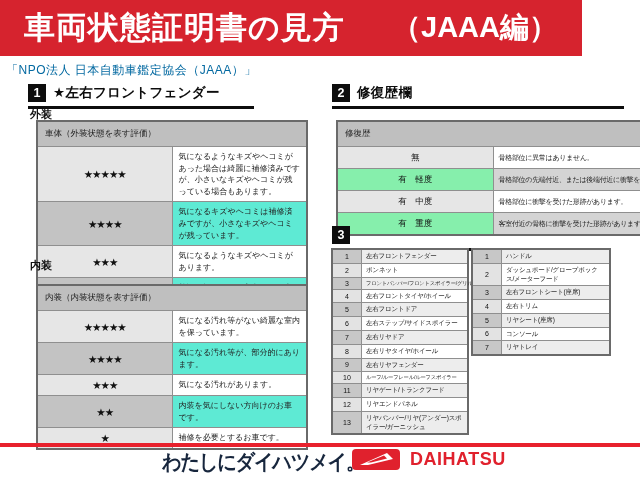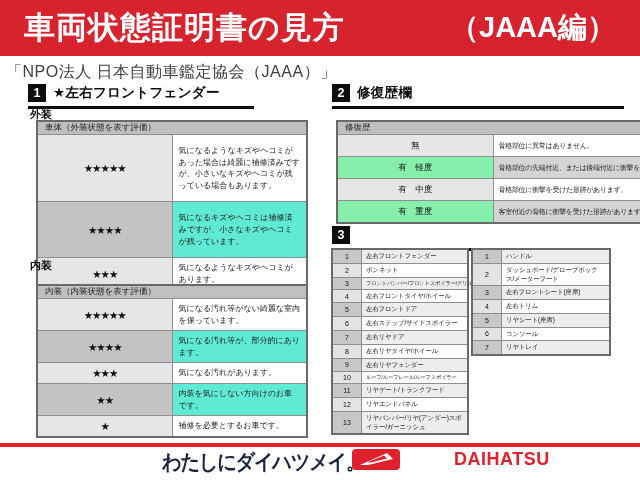--- a/index.html
+++ b/index.html
@@ -1,55 +1,55 @@
 <!DOCTYPE html>
 <html><head>
 <meta charset="utf-8">
 <style>
   html,body{margin:0;padding:0;}
   body{font-family:"Liberation Sans","DejaVu Sans",sans-serif;background:#fff;}
   .page{position:relative;width:640px;height:480px;background:#fff;overflow:hidden;}
 
   
-  .titlebar{position:absolute;left:0;top:0;width:640px;height:56px;background:#d6232e;
+  .titlebar{position:absolute;left:0;top:0;width:582px;height:56px;background:#d6232e;
     display:flex;align-items:center;justify-content:space-between;padding:0 24px;box-sizing:border-box;}
   .titlebar .t1{color:#fff;font-size:31px;font-weight:bold;letter-spacing:1px;}
   .titlebar .t2{color:#fff;font-size:29px;font-weight:bold;letter-spacing:0px;}
 
-  .subtitle{position:absolute;left:6px;top:62px;font-size:16px;color:#404040;letter-spacing:.5px;}
+  .subtitle{position:absolute;left:6px;top:62px;font-size:12px;color:#0369a1;letter-spacing:.5px;}
 
   
   .sec-head{position:absolute;display:flex;align-items:center;gap:7px;
     border-bottom:3px solid #0d0d0d;padding-bottom:4px;}
   .sec-num{display:inline-flex;align-items:center;justify-content:center;width:18px;height:18px;
     background:#0d0d0d;color:#fff;font-size:12.5px;font-weight:bold;flex:0 0 auto;}
   .sec-title{font-size:13.5px;font-weight:bold;color:#0d0d0d;letter-spacing:.3px;white-space:nowrap;}
   .sec1{left:28px;top:84px;width:226px;}
   .sec2{left:332px;top:84px;width:292px;}
   .sec3{left:332px;top:226px;width:252px;}
 
   .tbl-label{position:absolute;font-size:11px;font-weight:bold;color:#111;}
   .lab-ext{left:30px;top:107px;}
   .lab-int{left:30px;top:258px;}
 
   
   table{border-collapse:collapse;table-layout:fixed;background:#fff;}
   td{border:1px solid #8f8f8f;vertical-align:middle;color:#222;}
   .rating,.repair,.cond{border:2px solid #6a6a6a;}
-  td.thead{background:#bfbfbf;font-size:8.5px;padding:0 7px;color:#1c1c1c;margin-top:11px;}
+  td.thead{background:#bfbfbf;font-size:8.5px;padding:6px 7px;color:#1c1c1c;margin-top:11px;}
 
   .rating{position:absolute;width:272px;}
   .tbl-ext{left:36px;top:120px;}
   .tbl-int{left:36px;top:284px;}
   .rating td.stars{width:58px;text-align:center;font-size:10.5px;letter-spacing:-1px;
     background:#e6e6e6;padding:2px 1px;color:#111;}
   .rating td.desc{font-size:8px;line-height:1.45;padding:4px 6px;background:#fff;}
   .rating tr.shade td.stars{background:#c3c3c3;}
   .rating tr.shade td.desc{background:#5eead4;}
-  .rating tr.tall td.desc{padding:10px 6px;}
+  .rating tr.tall td.desc{padding:4px 6px;}
 
   .repair{position:absolute;left:336px;top:120px;width:314px;}
   .repair td.grade{width:62px;text-align:center;font-size:8.5px;background:#e6e6e6;padding:4.5px 2px;color:#111;}
   .repair td.desc{font-size:7px;letter-spacing:-.3px;line-height:1.3;padding:4.5px 5px;background:#fff;white-space:nowrap;overflow:hidden;}
   .repair tr.shade td.grade{background:#86efac;}
   .repair tr.shade td.desc{background:#d4d4d4;}
 
   .cond{position:absolute;width:138px;}
   .cond-left{left:331px;top:248px;}
   .cond-right{left:471px;top:248px;width:140px;}
@@ -58,21 +58,21 @@
   .cond tr.shade td.no{background:#c7c7c7;}
   .cond tr.shade td.name{background:#ededed;}
   .cond td.xs{font-size:5.3px;white-space:nowrap;letter-spacing:-.2px;}
 
   
   .footline{position:absolute;left:0;top:443px;width:640px;height:4px;background:#e8212d;}
   .slogan{position:absolute;left:162px;top:448px;font-size:21px;font-weight:bold;color:#17263d;
     letter-spacing:-1.5px;transform:scaleX(.92);transform-origin:left;}
   .dlogo{position:absolute;left:352px;top:449px;display:flex;align-items:center;gap:10px;}
   .dmark{width:48px;height:21px;background:#e0212d;border-radius:4px;display:flex;align-items:center;justify-content:center;}
-  .dbrand{font-size:18px;font-weight:bold;color:#e0212d;letter-spacing:.5px;margin-left:44px;}
+  .dbrand{font-size:18px;font-weight:bold;color:#e0212d;letter-spacing:.5px;}
 </style>
 </head>
 <body>
 
 <div class="page">
 
   <header class="titlebar">
     <span class="t1">車両状態証明書の見方</span>
     <span class="t2">（JAAA編）</span>
   </header>

